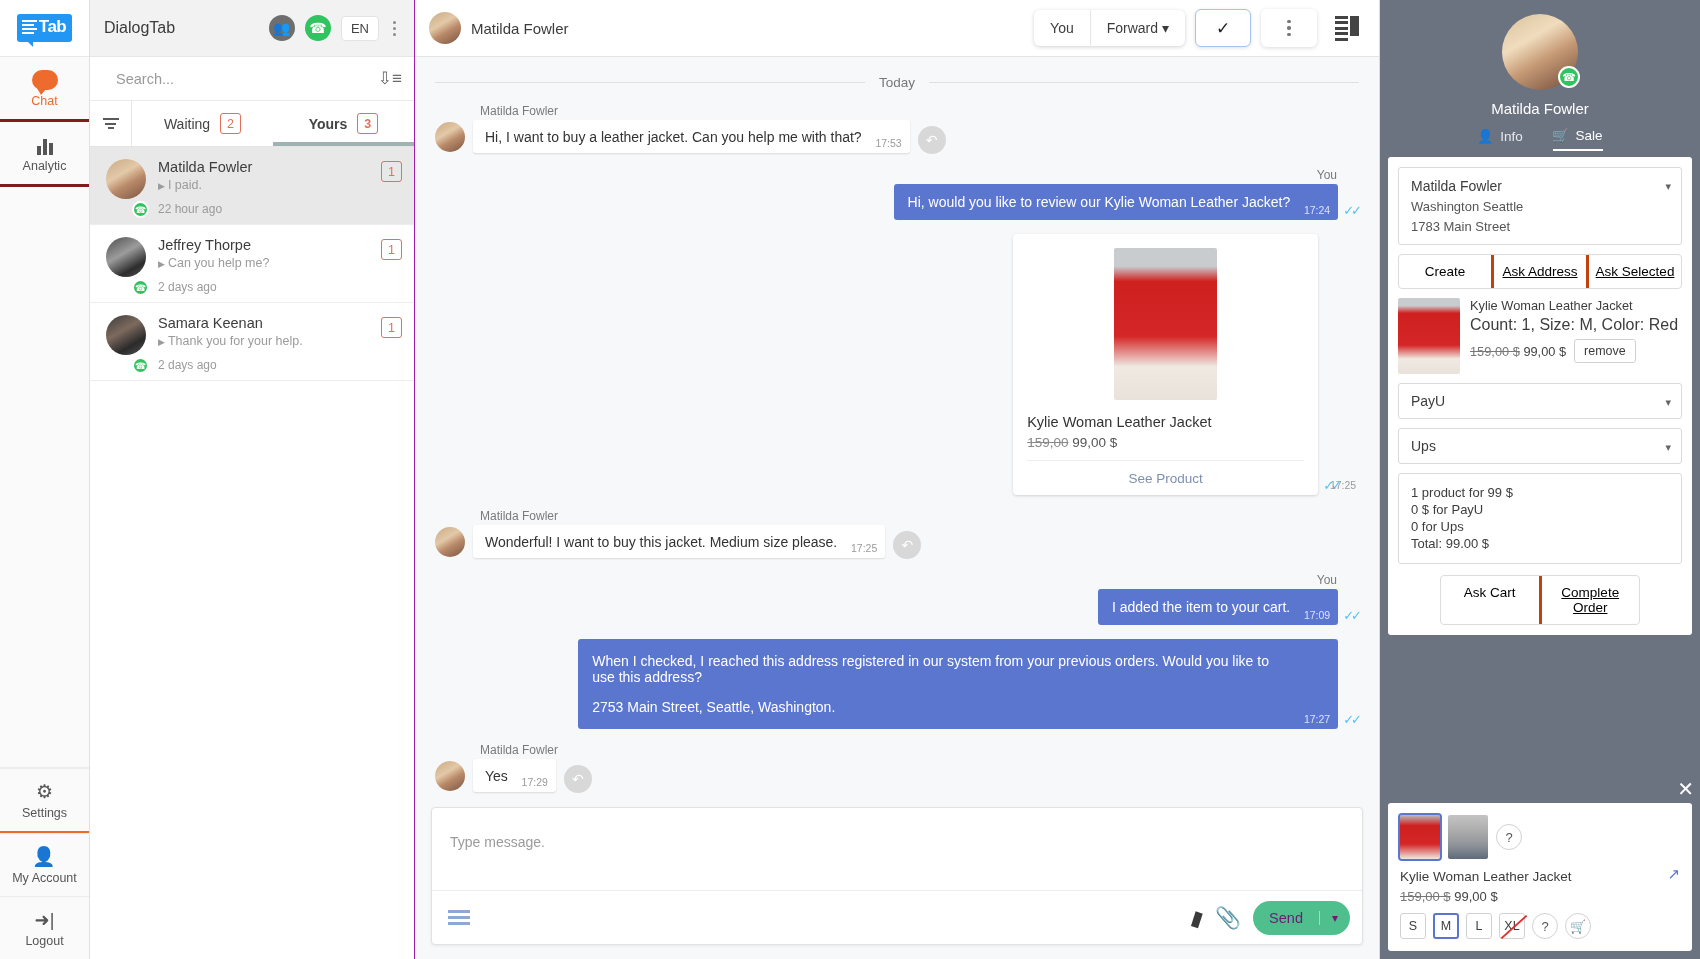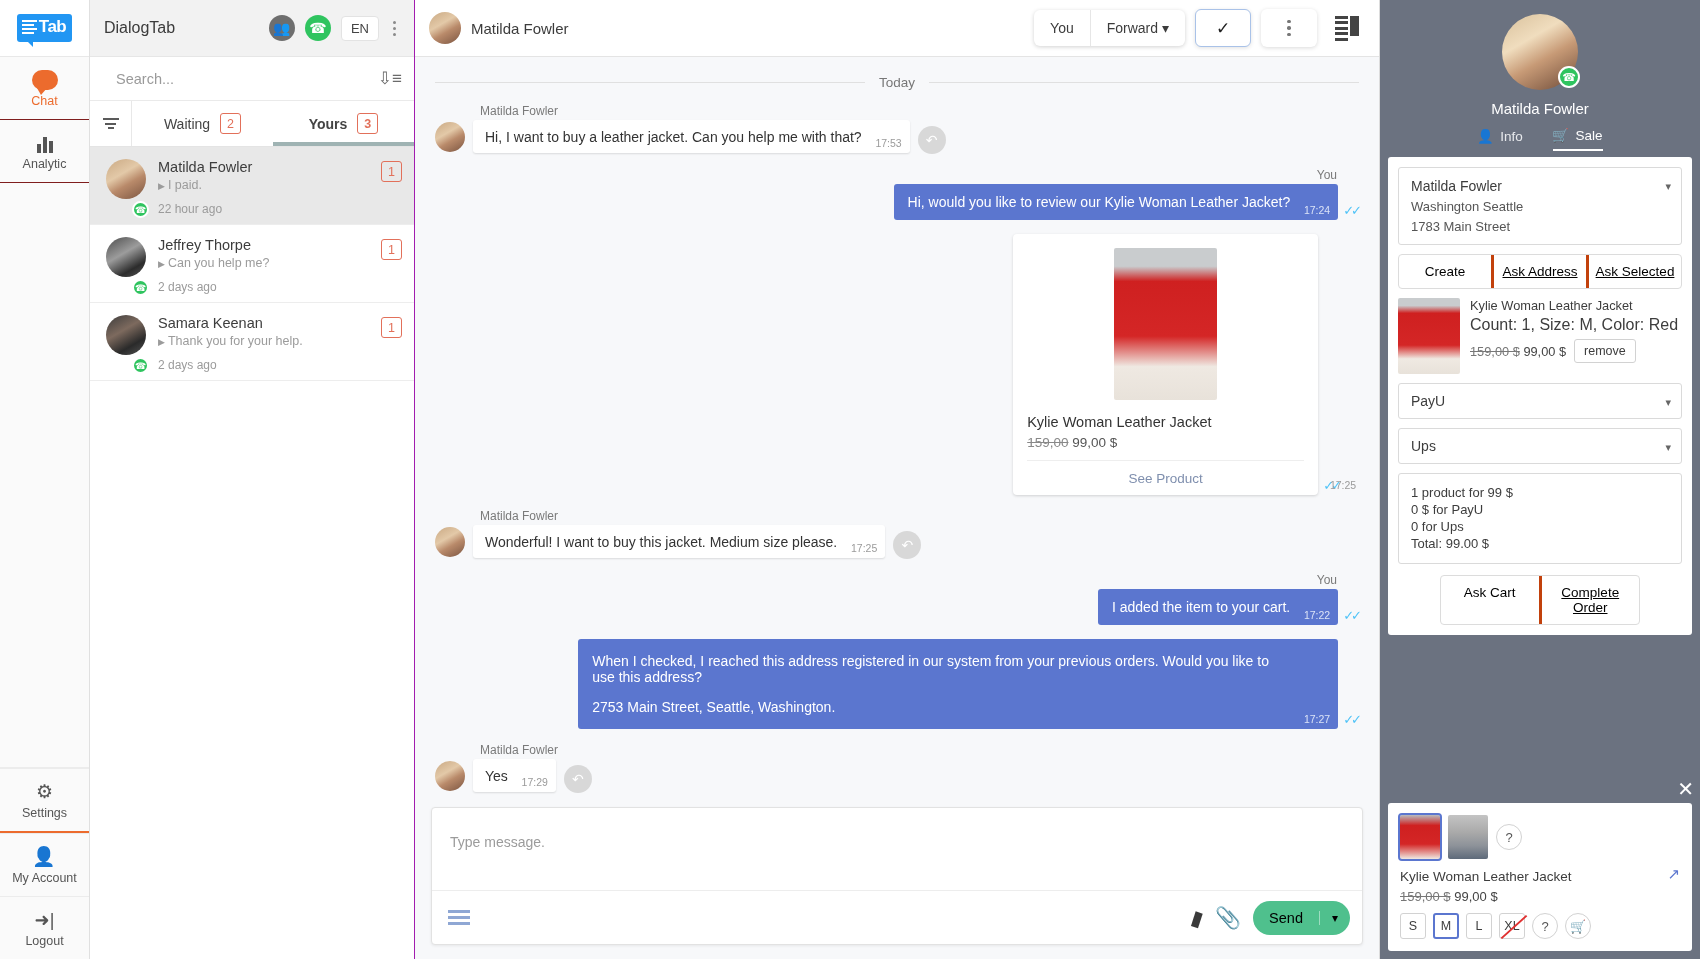--- a/index.html
+++ b/index.html
@@ -28,21 +28,21 @@
   .logo-lines i:nth-child(2){ width: 12px; }
   .logo-lines i:nth-child(4){ width: 12px; }
   .logo-text { color: #fff; font-size: 17px; font-weight: 700; letter-spacing: -0.5px; }
   .logo-tail {
     position: absolute; bottom: -5px; left: 9px; width: 0; height: 0;
     border-left: 7px solid transparent; border-right: 0 solid transparent;
     border-top: 7px solid #2196f3;
   }
   .rail-item {
     padding: 13px 4px 11px; text-align: center; cursor: pointer;
-    border-bottom: 1px solid #7f1d1d; color: #555; font-size: 12.5px;
+    border-bottom: 3px solid #7f1d1d; color: #555; font-size: 12.5px;
   }
   .rail-item .ri { display:block; margin: 0 auto 4px; }
   .rail-item.active { color: #ec6b2d; }
   .rail-spacer { flex: 1; border-bottom: 1px solid #ececec; }
   .rail-bottom .rail-item { border-top: 1px solid #ececec; border-bottom: none; }
   .rail-bottom .rail-item.sel { border-bottom: 2px solid #ec6b2d; }
   .bubble-icon {
     width: 26px; height: 20px; background: #ec6b2d; border-radius: 11px;
     position: relative;
   }
@@ -210,21 +210,21 @@
   }
   .composer-text { padding: 26px 18px 40px; font-size:14px; color:#9b9b9b; }
   .composer-bar {
     border-top: 1px solid #ededed; height: 54px; display:flex;align-items:center;
     padding: 0 12px 0 16px; gap: 12px;
   }
   .menu-ico{display:flex;flex-direction:column;gap:3px;cursor:pointer;}
   .menu-ico i{display:block;width:22px;height:3px;background:#8fa7d4;}
   .spacer{flex:1}
   .send-btn {
-    background:#4fc08d; color:#000000; border-radius:19px; height:34px; display:flex;
+    background:#4fc08d; color:#701a75; border-radius:19px; height:34px; display:flex;
     align-items:center; overflow:hidden; cursor:pointer;
   }
   .send-btn .lbl{padding:0 16px;font-size:14.5px;}
   .send-btn .car{padding:0 12px;border-left:1px solid rgba(255,255,255,.45);font-size:12px;}
 
   
   .right { width: 320px; flex:0 0 320px; background:#6b7280; display:flex;flex-direction:column; }
   .r-head { padding: 14px 0 0; text-align:center; }
   .r-avatar-wrap { position:relative; width:76px; margin: 0 auto; }
   .r-avatar { width:76px;height:76px;border-radius:50%;overflow:hidden;display:block;}
@@ -511,21 +511,21 @@
           </div>
           <div class="reply-btn">↶</div>
         </div>
       </div>
 
       <div class="msg-out">
         <div class="you-label">You</div>
         <div class="out-row">
           <div class="bubble-out">
             <span>I added the item to your cart.</span>
-            <span class="ts">17:22</span>
+            <span class="ts">17:09</span>
           </div>
           <span class="ticks">✓✓</span>
         </div>
       </div>
 
       <div class="msg-out">
         <div class="out-row">
           <div class="bubble-out" style="max-width:760px;padding:14px 48px 14px 14px;">
             <div>When I checked, I reached this address registered in our system from your previous orders. Would you like to use this address?</div>
             <div style="margin-top:14px;">2753 Main Street, Seattle, Washington.</div>

